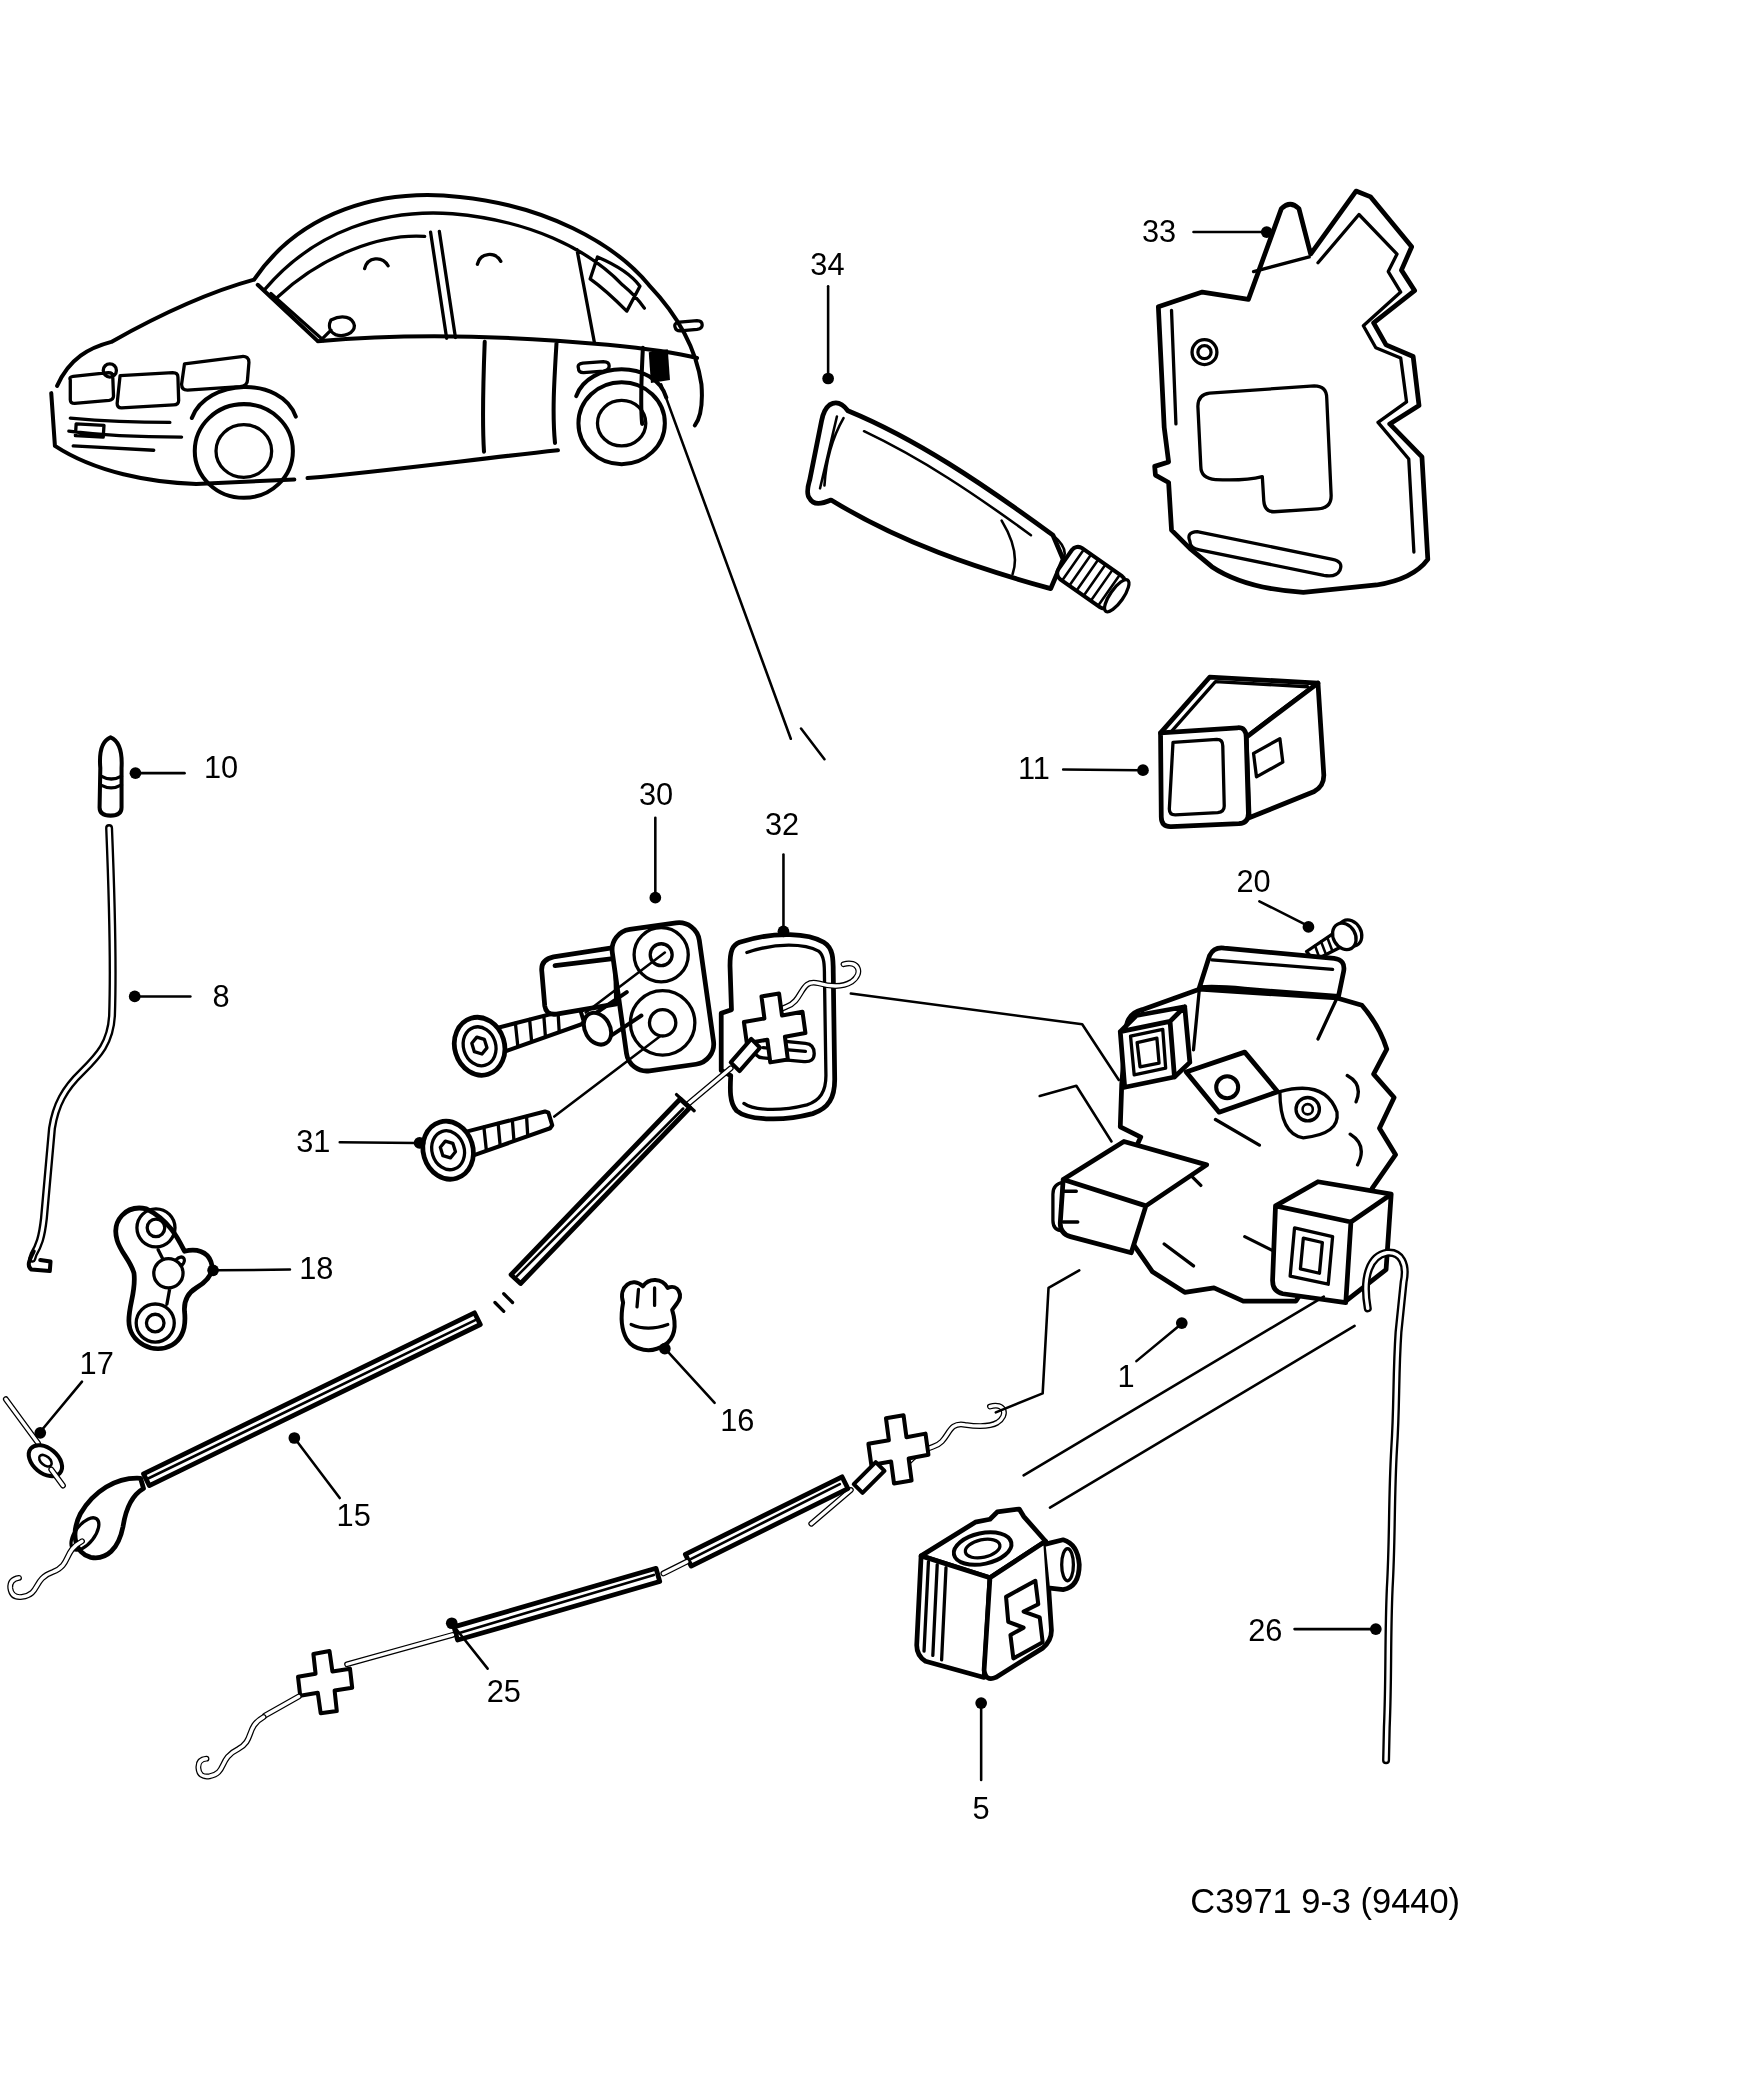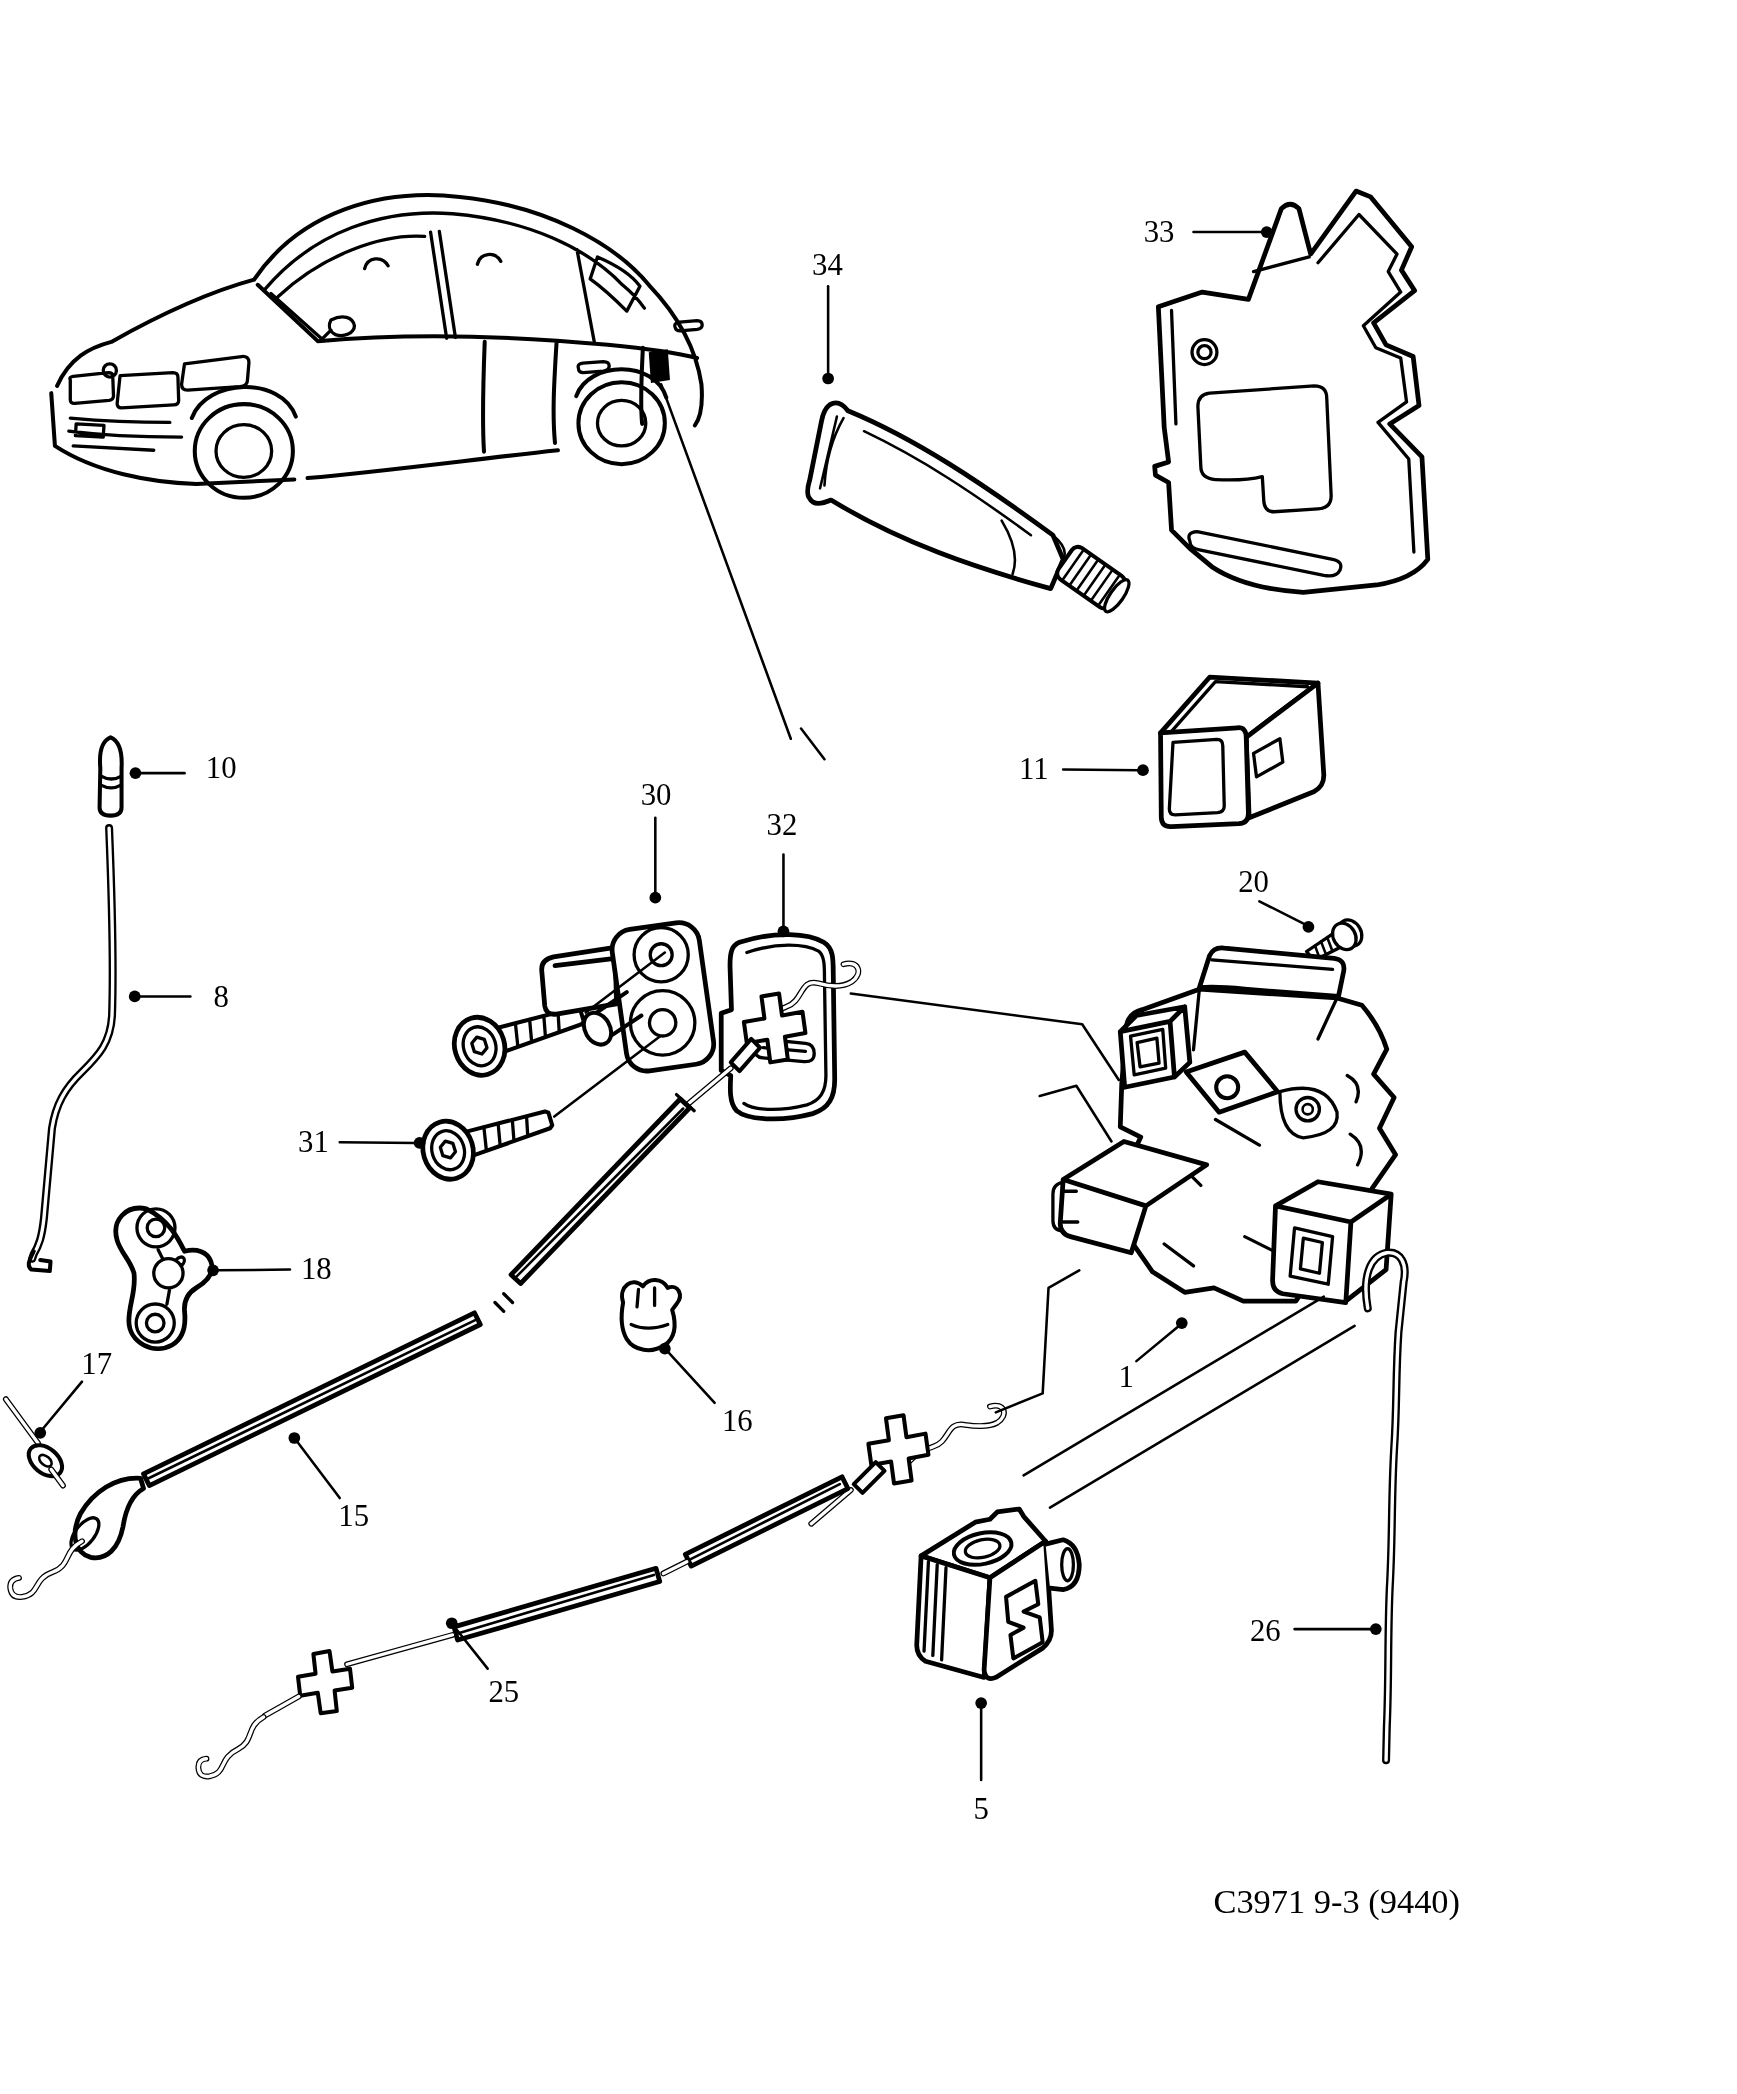--- a/index.html
+++ b/index.html
@@ -1,19 +1,19 @@
 <!DOCTYPE html>
 <html style="--line: #000000; --bg: #ffffff;font-size:14px"><head>
 <meta charset="utf-8">
 <title>Diagram</title>
 <style>
   :root{ --line:#000; --bg:#fff; }
   html,body{margin:0;padding:0;background:var(--bg);}
   .stage{position:relative;width:1471px;height:2094px;background:var(--bg);
-         font-family:Liberation Serif, serif;}
+         font-family:Liberation Sans, sans-serif;}
   svg{display:block;width:100%;height:100%;}
   path,ellipse,circle,rect,line{stroke:var(--line);fill:none;stroke-linecap:round;stroke-linejoin:round;}
   .s3{stroke-width:3.5}.s4{stroke-width:4.5}.s5{stroke-width:5.5}
   .s6{stroke-width:6.5}.s8{stroke-width:8}.s11{stroke-width:11}
   .w{fill:#fff}
   .blk{fill:var(--line);stroke:none}
   .dot{fill:var(--line);stroke:none}
   .wc{stroke:#fff;stroke-width:4.6}
   text{fill:var(--line);stroke:none;}
   .lbl{font-size:42px;text-anchor:middle;}

